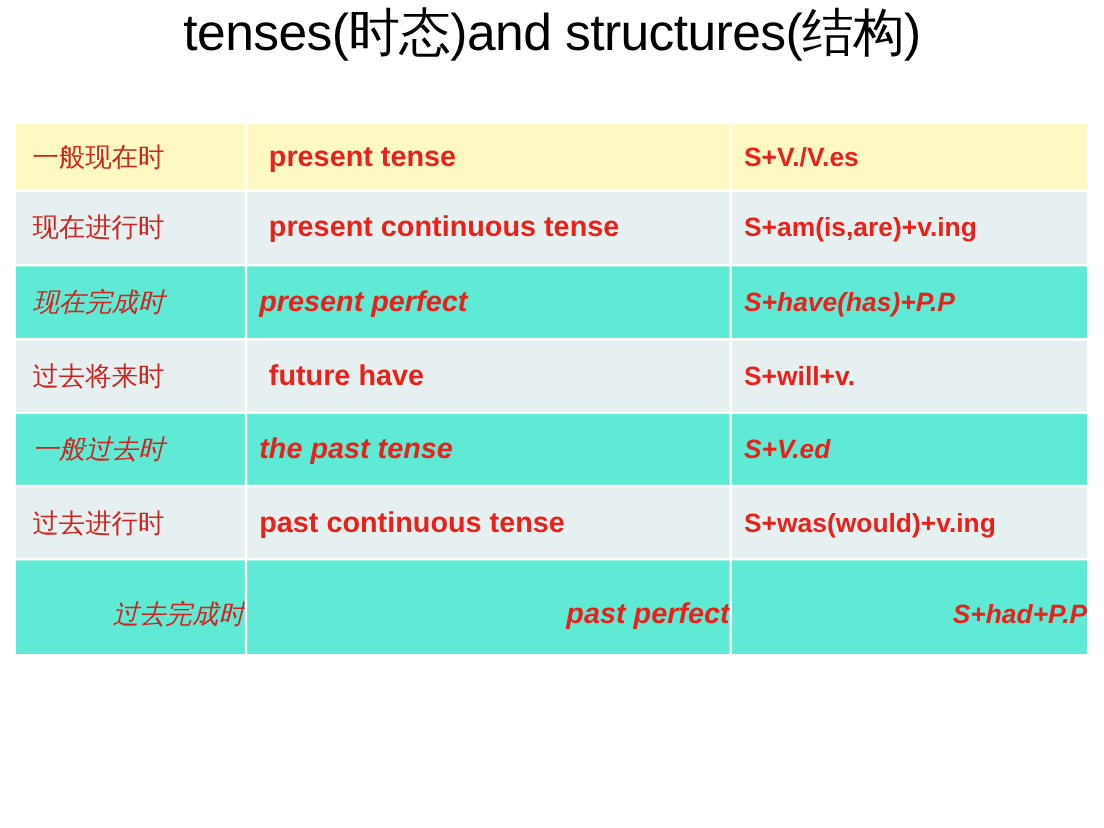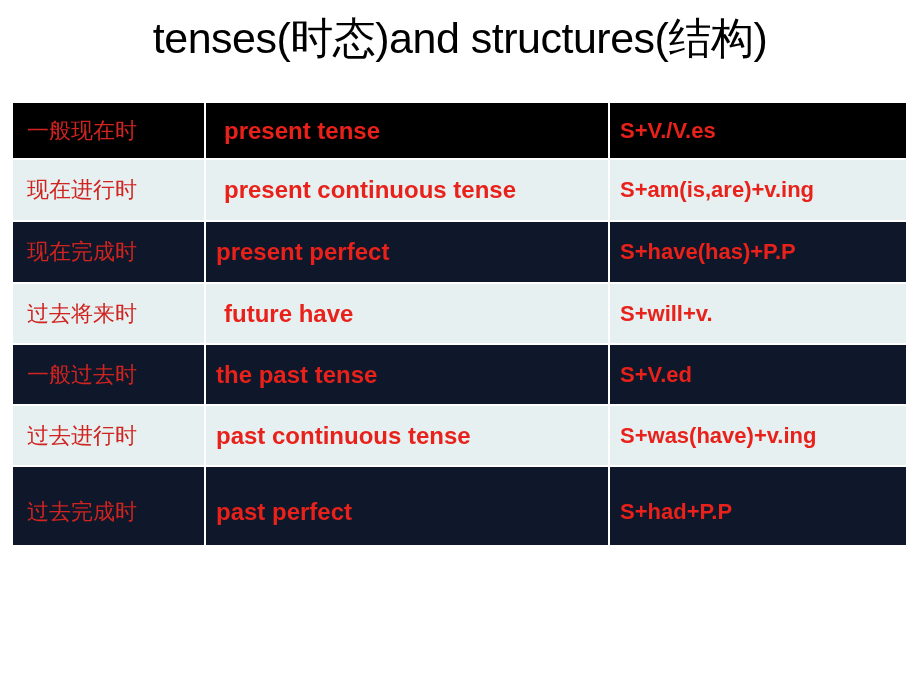--- a/index.html
+++ b/index.html
@@ -12,21 +12,21 @@
     background: #ffffff;
     font-family: "Liberation Sans", "DejaVu Sans", sans-serif;
     overflow: hidden;
     position: relative;
   }
 
   
   #slide-title {
     position: absolute;
     left: 0;
-    top: 12px;
+    top: 2px;
     width: 920px;
     text-align: center;
     font-family: "Liberation Sans", "DejaVu Sans", sans-serif;
     font-size: 43px;
     line-height: 52px;
     color: #000000;
     font-weight: 400;
     letter-spacing: -0.5px;
     white-space: normal;
     z-index: 1;
@@ -56,23 +56,23 @@
   }
   #tense-table td:last-child {
     border-right: none;
     margin-top: 40px;
   }
   #tense-table tr:last-child td {
     border-bottom: none;
   }
 
   
-  tr.row-head td { background: #000000; }
+  tr.row-head td { background: #fef9c3; }
   tr.shade-a  td { background: #e7f0f1; }
-  tr.shade-b  td { background: #0f172a; }
+  tr.shade-b  td { background: #5eead4; font-style: italic; }
 
   
   .cn {
     font-family: "DejaVu Serif", "Liberation Serif", serif;
     font-size: 22px;
     color: #cf2420;
     white-space: nowrap;
     letter-spacing: 0px;
     padding-left: 4px;
   }
@@ -89,21 +89,21 @@
     font-weight: bold;
     color: #e8211a;
     white-space: nowrap;
   }
   
   .indent { padding-left: 8px; }
   
   tr.tall td { vertical-align: top; }
   tr.tall td .en,
   tr.tall td .cn,
-  tr.tall td .st { display: block; padding-top: 12px; }
+  tr.tall td .st { display: block; padding-top: 12px; text-align: right; }
 </style>
 </head>
 <body>
 
 <div id="slide-title">tenses(时态)and structures(结构)</div>
 
 <table id="tense-table">
   <colgroup>
     <col class="c1">
       <col class="c2">
@@ -172,21 +172,21 @@
     </tr>
 
     <tr class="shade-a" style="height: 61px;">
       <td>
         <span class="cn">过去进行时</span>
       </td>
       <td>
         <span class="en">past continuous tense</span>
       </td>
       <td>
-        <span class="st">S+was(have)+v.ing</span>
+        <span class="st">S+was(would)+v.ing</span>
       </td>
     </tr>
 
     <tr class="shade-b tall" style="height: 79px;">
       <td>
         <span class="cn">过去完成时</span>
       </td>
       <td>
         <span class="en">past perfect</span>
       </td>

